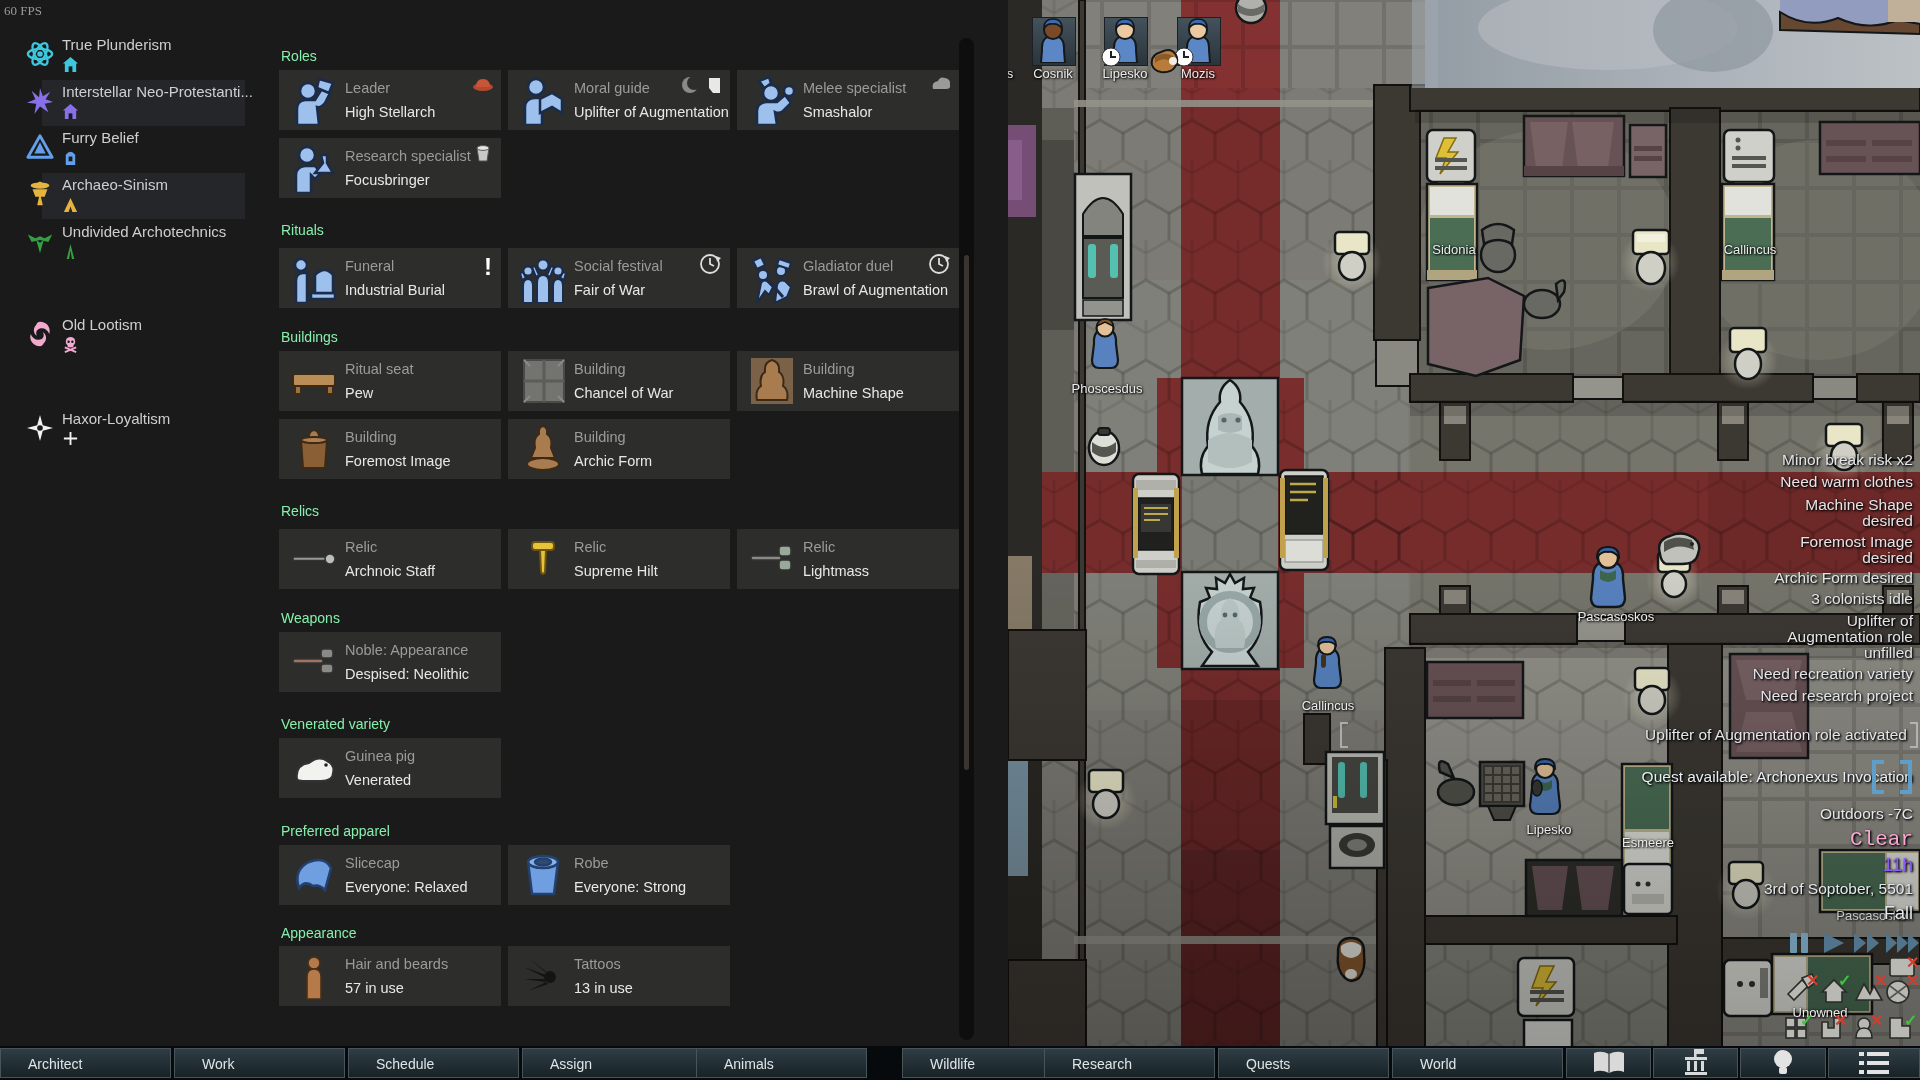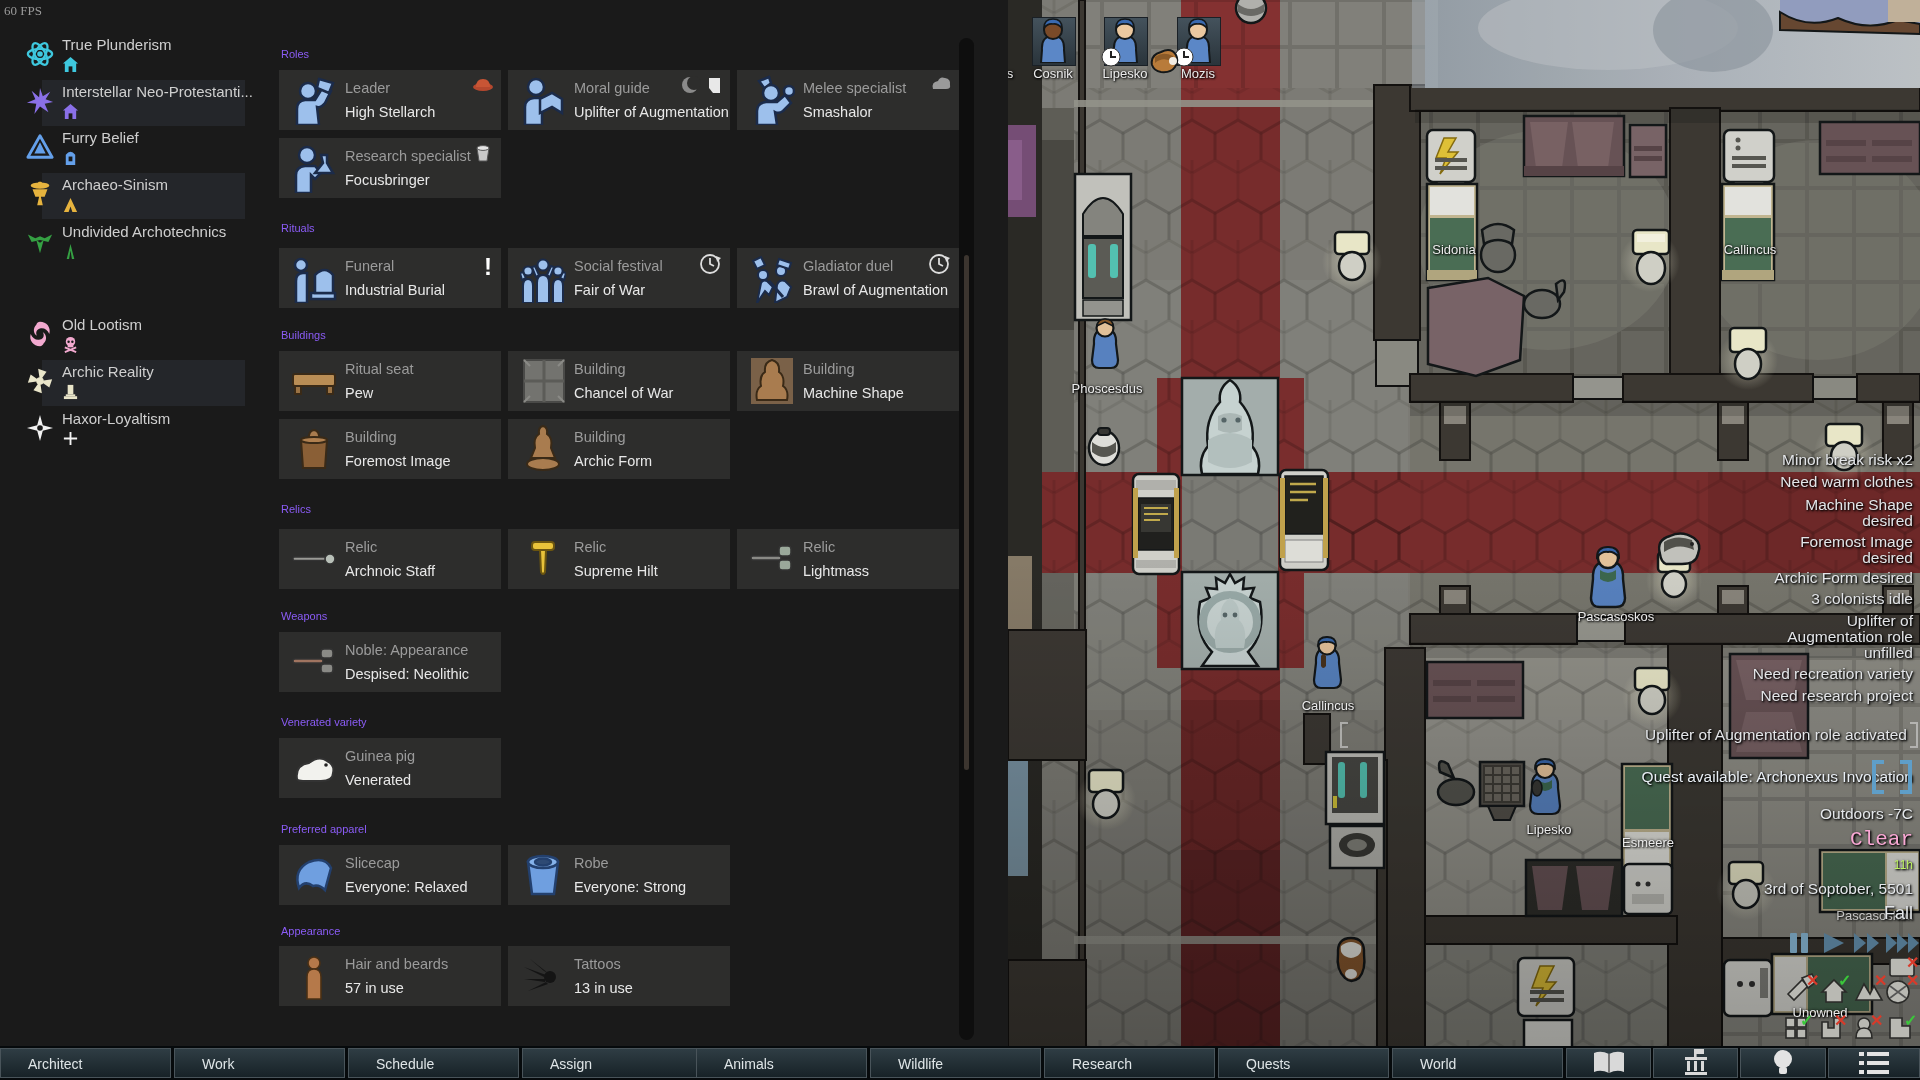--- a/index.html
+++ b/index.html
@@ -3,21 +3,21 @@
 <meta charset="utf-8">
 <style>
   html,body{margin:0;padding:0;width:1920px;height:1080px;overflow:hidden;background:#1a1a1a;
     font-family:"Liberation Sans", sans-serif;}
   .abs{position:absolute;}
   .irow{position:absolute;left:42px;width:203px;height:46px;}
   .hl{background:#24262a;}
   .iname{position:absolute;left:20px;top:3px;font-size:15px;color:#cfcfcf;white-space:nowrap;}
   .isub{position:absolute;left:20px;top:23px;width:17px;height:17px;}
   .ibig{position:absolute;left:-16px;top:7px;width:28px;height:30px;}
-  .shead{position:absolute;font-size:11px;color:#8b5cf6;}
+  .shead{position:absolute;font-size:14px;color:#86efac;}
   .card{position:absolute;width:222px;height:60px;background:#2d2d2c;}
   .ct{position:absolute;left:66px;top:10px;font-size:14.5px;color:#9b9b9b;white-space:nowrap;}
   .cn{position:absolute;left:66px;top:34px;font-size:14.5px;color:#e8e8e8;white-space:nowrap;}
   .cicon{position:absolute;left:12px;top:5px;width:46px;height:50px;}
   .ccorner{position:absolute;right:7px;top:5px;}
   #botbar{position:absolute;left:0;top:1046px;width:1920px;height:34px;background:#060a0c;}
   .tab{position:absolute;top:2px;height:30px;background:linear-gradient(#2f3d44,#172227);
        border:1px solid #49545a;box-sizing:border-box;}
   .tab span{position:absolute;left:27px;top:7px;font-size:14px;color:#dfe5e7;}
   .tabicon{display:flex;align-items:center;justify-content:center;}
@@ -626,21 +626,21 @@
       <g stroke="#5f9ec8" stroke-width="4" fill="none">
         <path d="M12 2 L2 2 L2 32 L12 32"></path>
         <path d="M28 2 L38 2 L38 32 L28 32"></path>
       </g>
     </svg>
 
 <div class="alert" style="top:805px;font-size:15.5px;color:#e4e7ea;">Outdoors -7C</div>
 
 <div class="alert" style="top:831px;font-size:21px;color:#f9a8d4;font-family:Liberation Mono, monospace;">Clear</div>
 
-<div class="alert" style="top:856px;font-size:12px;color:#bef264;">11h</div>
+<div class="alert" style="top:856px;font-size:19px;color:#8b5cf6;">11h</div>
 
 <div class="alert" style="top:880px;font-size:15.5px;color:#e4e7ea;">3rd of Soptober, 5501</div>
 
 <div class="alert" style="top:904px;font-size:18px;color:#e4e7ea;">Fall</div>
 </div>
 
 <div class="abs" style="left:1782px;top:930px;width:138px;height:28px;">
 <svg width="138" height="28" viewBox="0 0 138 28">
 <g fill="#6e94ac">
         <rect x="8" y="3" width="7" height="20" rx="1"></rect>
@@ -773,39 +773,20 @@
           <g fill="#f2a9cf">
             <circle cx="9" cy="6" r="5"></circle>
             <rect x="6" y="8" width="6" height="4"></rect>
             <path d="M3 12 L15 17 M15 12 L3 17" stroke="#f2a9cf" stroke-width="2"></path>
           </g>
           <circle cx="7" cy="6" r="1.3" fill="#1a1a1a"></circle>
           <circle cx="11" cy="6" r="1.3" fill="#1a1a1a"></circle>
         </svg></div>
     </div>
 
-<div class="irow hl" style="top:360px">
-      <div class="ibig"><svg viewBox="0 0 30 30">
-          <g fill="#e9e5c9">
-            <path d="M15 15 L13 2 L22 5 Z"></path>
-            <path d="M15 15 L28 13 L25 22 Z"></path>
-            <path d="M15 15 L17 28 L8 25 Z"></path>
-            <path d="M15 15 L2 17 L5 8 Z"></path>
-            <circle cx="15" cy="15" r="4"></circle>
-          </g>
-        </svg></div>
-      <div class="iname">Archic Reality</div>
-      <div class="isub"><svg viewBox="0 0 18 18">
-          <g fill="#e9e5c9">
-            <rect x="6" y="2" width="6" height="10"></rect>
-            <rect x="4" y="12" width="10" height="2"></rect>
-            <rect x="2" y="14" width="14" height="3"></rect>
-          </g>
-        </svg></div>
-    </div>
 
 <div class="irow " style="top:407px">
       <div class="ibig"><svg viewBox="0 0 30 30">
           <path fill="#f2f2f2" d="M15 1 L18 12 L29 15 L18 18 L15 29 L12 18 L1 15 L12 12 Z"></path>
           <circle cx="15" cy="15" r="3" fill="#1a1a1a"></circle>
         </svg></div>
       <div class="iname">Haxor-Loyaltism</div>
       <div class="isub"><svg viewBox="0 0 18 18">
           <path fill="#f2f2f2" d="M8 2 h2 v6 h6 v2 h-6 v6 h-2 v-6 H2 V8 h6 Z"></path>
         </svg></div>
@@ -1125,21 +1106,21 @@
     </div>
 
 <div class="tab" style="left:522px;width:203px">
       <span>Assign</span>
     </div>
 
 <div class="tab" style="left:696px;width:171px">
       <span>Animals</span>
     </div>
 
-<div class="tab" style="left:870px;width:171px">
+<div class="tab" style="left:902px;width:171px">
       <span>Wildlife</span>
     </div>
 
 <div class="tab" style="left:1044px;width:171px">
       <span>Research</span>
     </div>
 
 <div class="tab" style="left:1218px;width:171px">
       <span>Quests</span>
     </div>

